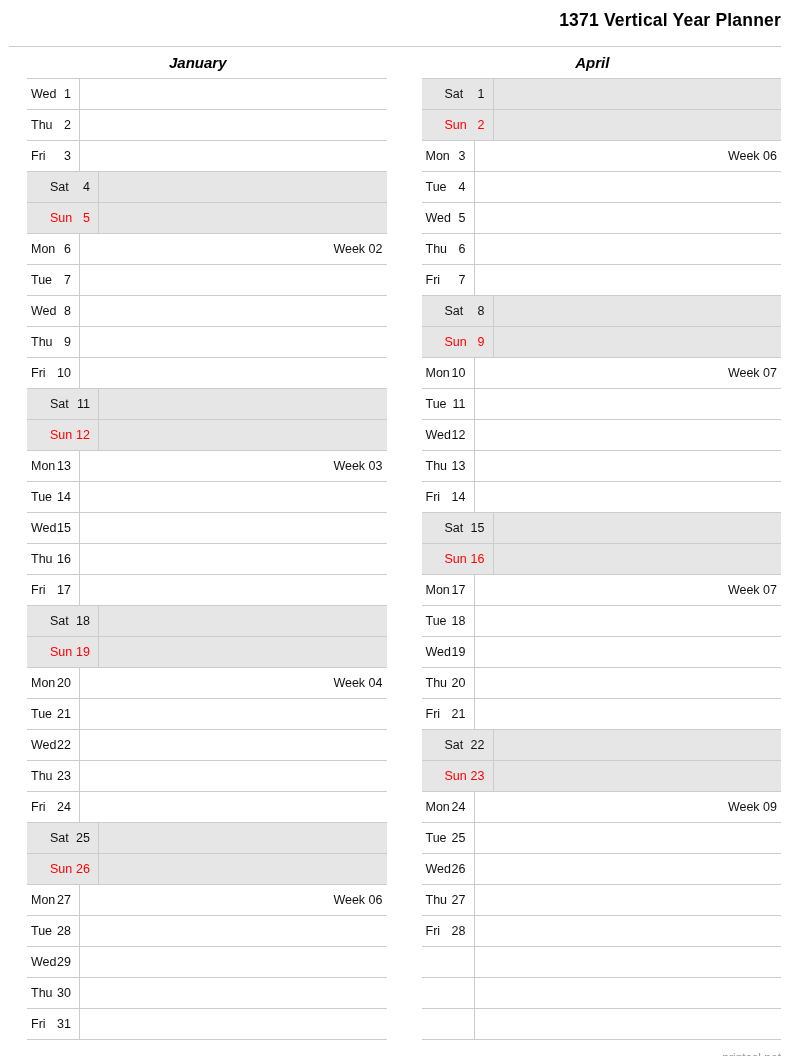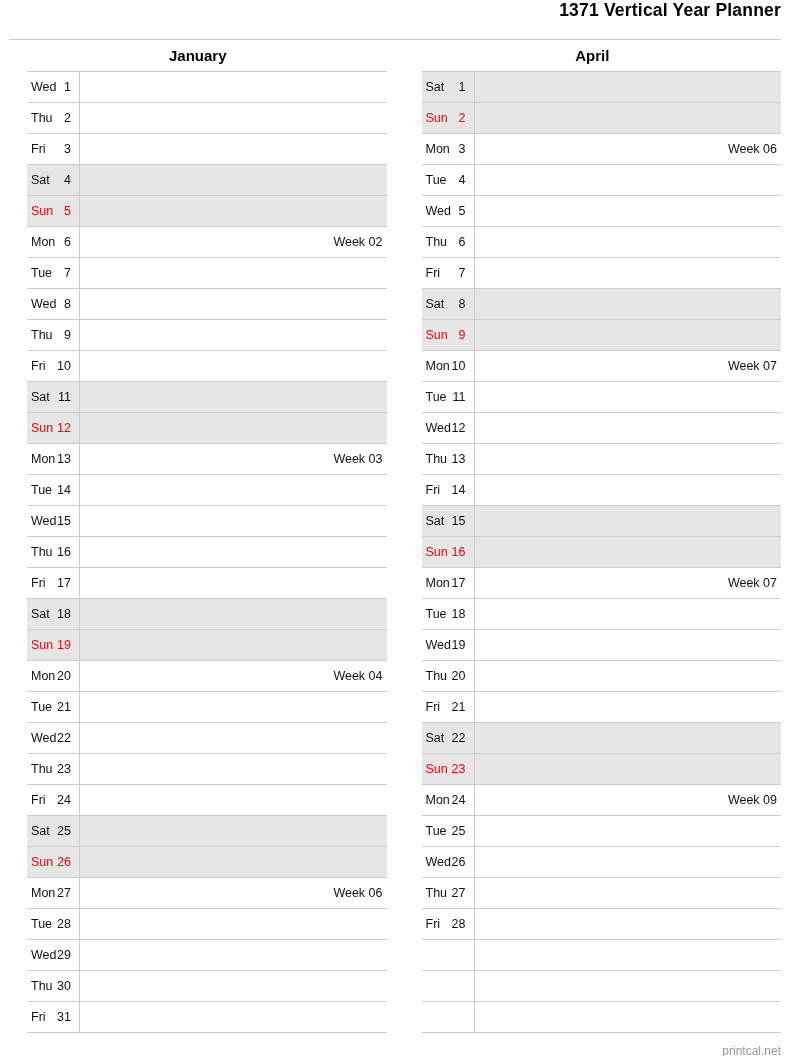--- a/index.html
+++ b/index.html
@@ -12,43 +12,44 @@
   *{margin:0;padding:0;box-sizing:border-box;}
   html,body{background:#ffffff;}
   body{
     width:792px;height:1056px;
     font-family:"Liberation Sans","DejaVu Sans",sans-serif;
     color:var(--text);
     overflow:hidden;
   }
   .page{width:792px;height:1056px;padding:0 11px 0 9px;}
   .page-header{
-    height:40px;
+    height:47px;
     border-bottom:1px solid var(--border);
-    display:flex;align-items:flex-start;justify-content:flex-end;
+    display:flex;align-items:center;justify-content:flex-end;
     padding-bottom:6px;
   }
   .page-title{
     font-size:17.5px;font-weight:bold;color:#000;
     letter-spacing:0.2px;
   }
   .months{display:flex;gap:17px;}
   .month{flex:1;min-width:0;}
   .month-title{
     height:31px;line-height:31px;
     font-size:15px;font-weight:bold;color:#000;
     text-align:center;
+    font-style:italic;
   }
   .rows{border-bottom:1px solid var(--border);margin-left:18px;}
   .row{
     display:flex;height:31px;
     border-top:1px solid var(--border);
     background:#ffffff;
   }
-  .row.weekend{background:var(--weekend-bg);}
+  .row.weekend{background:var(--weekend-bg);padding-left:19px;}
   .day-label{
     width:53px;flex:none;
     border-right:1px solid var(--border);
     display:flex;align-items:center;justify-content:space-between;
     padding:0 8px 0 4px;
     font-size:12.5px;color:var(--text);
   }
   .row.sunday .day-label{color:var(--sunday);text-align:right;}
   .notes{
     flex:1;

